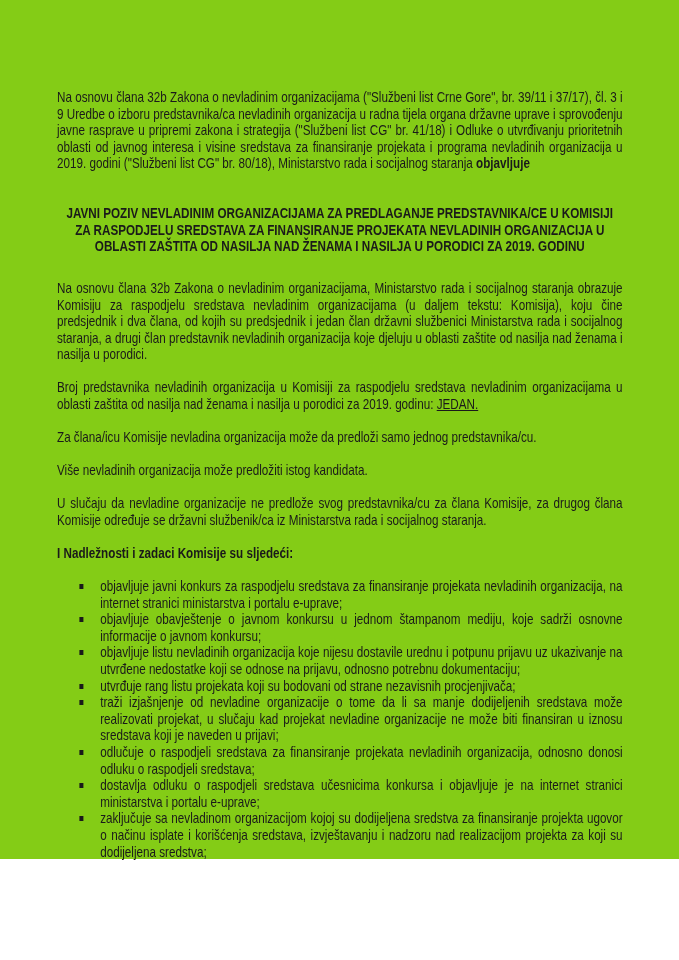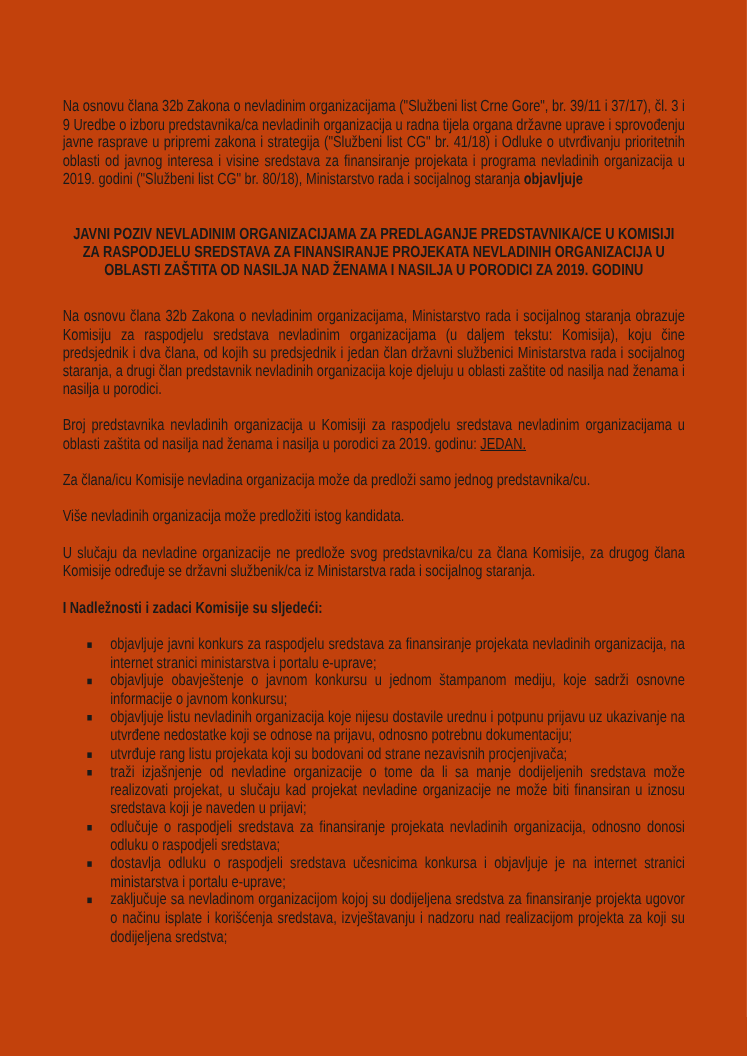--- a/index.html
+++ b/index.html
@@ -1,18 +1,18 @@
 <!DOCTYPE html>
 <html><head>
 <meta charset="utf-8">
 <style>
   html, body { margin: 0; padding: 0; background: #ffffff; }
   body { width: 679px; height: 960px; position: relative; overflow: hidden;
          font-family: "Liberation Sans", sans-serif; color: #1a1a1a; }
-  .page { position: absolute; left: 0; top: 0; width: 679px; height: 960px; background: #c2410c; text-decoration: underline; }
+  .page { position: absolute; left: 0; top: 0; width: 679px; height: 859px; background: #84cc16; text-decoration: underline; }
   
   .blk { position: absolute; left: 57px; width: 707px; transform-origin: 0 0;
          transform: scaleX(0.8); font-size: 14.6px; line-height: 16.6px; }
   .j { text-align: justify; text-align-last: left; }
   .c { text-align: center; text-align-last: center; }
   .b { font-weight: bold; }
   .u { text-decoration: underline; }
   .list { position: absolute; left: 57px; width: 707px; transform-origin: 0 0; transform: scaleX(0.8);
           font-size: 14.6px; line-height: 16.6px; margin: 0; padding: 0; list-style: none; }
   .list li { position: relative; padding-left: 54px; text-align: justify; text-align-last: left; }

